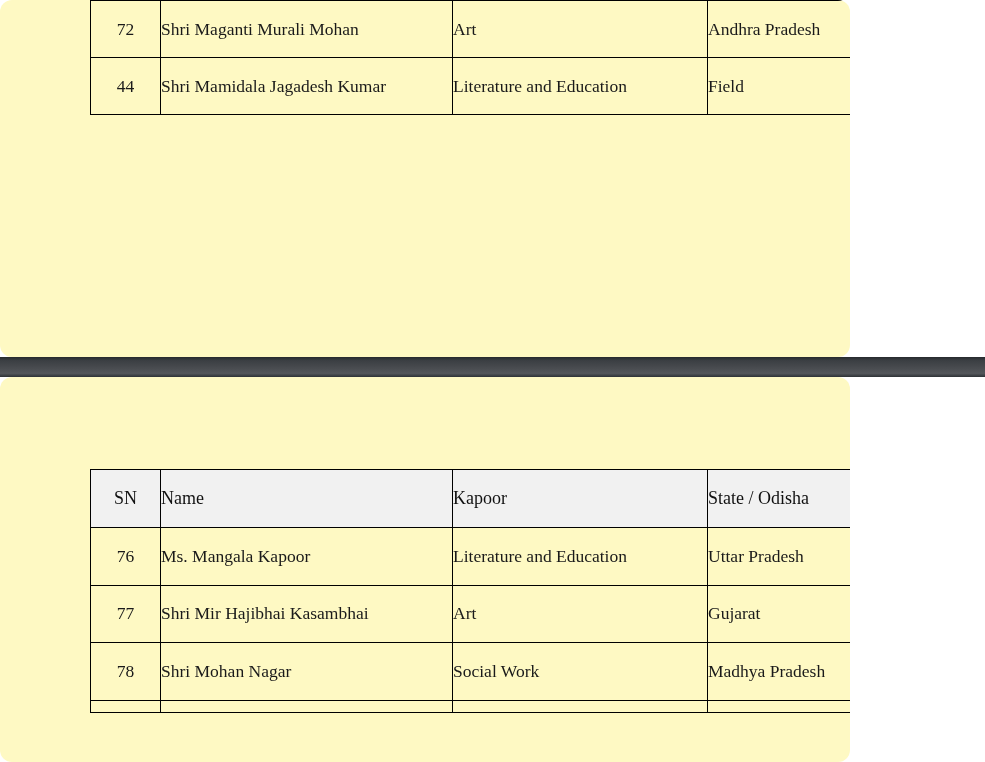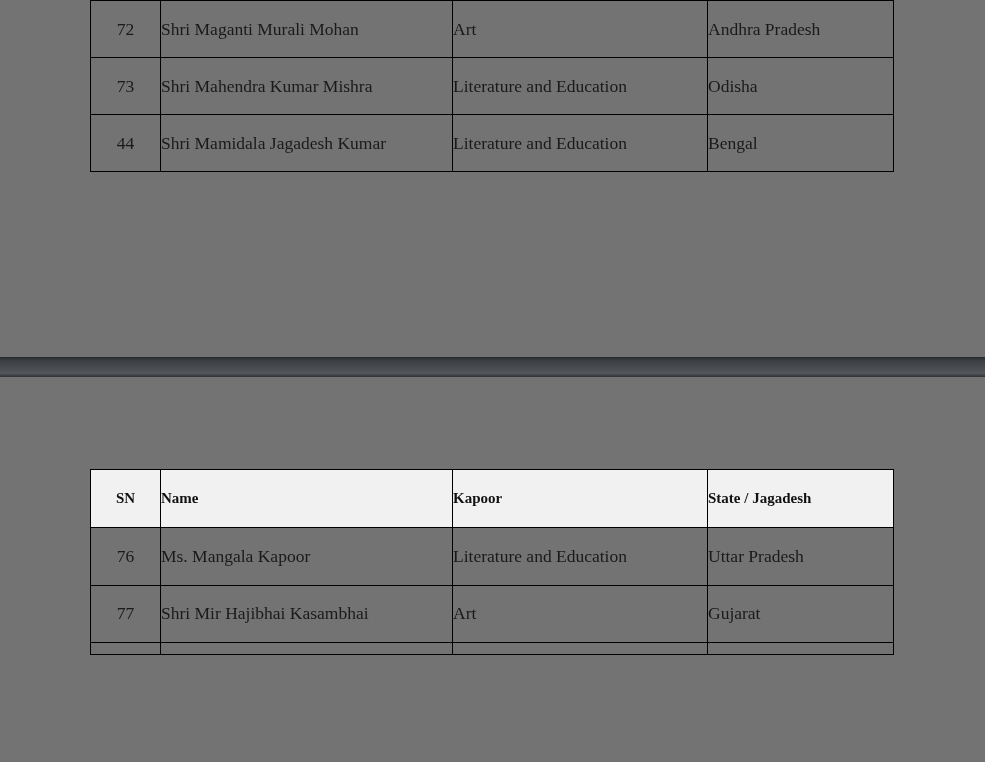--- a/index.html
+++ b/index.html
@@ -13,23 +13,24 @@
   }
   .viewer {
     position: relative;
     width: 985px;
     height: 762px;
     background: #ffffff;
   }
   .page {
     position: absolute;
     left: 0;
-    width: 985px;
-    background: #737373;
+    width: 850px;
+    background: #fef9c3;
     overflow: hidden;
+    border-radius: 12px;
   }
   .page-upper { top: 0; height: 357px; }
   .page-lower { top: 377px; height: 385px; }
   .page-gap {
     position: absolute;
     left: 0;
     top: 357px;
     width: 985px;
     height: 20px;
     background: linear-gradient(180deg,
@@ -65,22 +66,22 @@
     padding-left: 6px;
   }
   th.c-sn { text-align: center; }
   tr.data-row { height: 57px; }
   tr.data-row-l { height: 57.5px; }
   tr.header-row {
     height: 58px;
     background: #f1f1f1;
   }
   tr.header-row th {
-    font-weight: bold;
-    font-size: 15px;
+    font-weight: normal;
+    font-size: 18px;
     color: #111111;
   }
   tr.sliver-top { height: 54px; }
   tr.sliver-bottom { height: 12px; }
 </style>
 </head>
 <body>
 
 <div class="viewer">
 
@@ -99,63 +100,63 @@
         <td class="c-field"></td>
         <td class="c-state"></td>
       </tr>
       <tr class="data-row">
         <td class="c-sn">72</td>
         <td class="c-name">Shri Maganti Murali Mohan</td>
         <td class="c-field">Art</td>
         <td class="c-state">Andhra Pradesh</td>
       </tr>
       <tr class="data-row">
-        <td class="c-sn">73</td>
-        <td class="c-name">Shri Mahendra Kumar Mishra</td>
-        <td class="c-field">Literature and Education</td>
-        <td class="c-state">Odisha</td>
-      </tr>
-      <tr class="data-row">
         <td class="c-sn">44</td>
         <td class="c-name">Shri Mamidala Jagadesh Kumar</td>
         <td class="c-field">Literature and Education</td>
-        <td class="c-state">Bengal</td>
+        <td class="c-state">Field</td>
       </tr>
     </tbody>
       </table>
   </div>
 
   <div class="page-gap"></div>
 
   <div class="page page-lower">
     <table class="awards tbl-lower">
       <colgroup>
         <col style="width:70px">
           <col style="width:292px">
           <col style="width:255px">
           <col style="width:186px">
       </colgroup>
       <tbody>
           <tr class="header-row">
         <th class="c-sn">SN</th>
         <th class="c-name">Name</th>
         <th class="c-field">Kapoor</th>
-        <th class="c-state">State / Jagadesh</th>
+        <th class="c-state">State / Odisha</th>
       </tr>
       <tr class="data-row-l">
         <td class="c-sn">76</td>
         <td class="c-name">Ms. Mangala Kapoor</td>
         <td class="c-field">Literature and Education</td>
         <td class="c-state">Uttar Pradesh</td>
       </tr>
       <tr class="data-row-l">
         <td class="c-sn">77</td>
         <td class="c-name">Shri Mir Hajibhai Kasambhai</td>
         <td class="c-field">Art</td>
         <td class="c-state">Gujarat</td>
+      </tr>
+      <tr class="data-row-l">
+        <td class="c-sn">78</td>
+        <td class="c-name">Shri Mohan Nagar</td>
+        <td class="c-field">Social Work</td>
+        <td class="c-state">Madhya Pradesh</td>
       </tr>
       <tr class="sliver-bottom">
         <td class="c-sn"></td>
         <td class="c-name"></td>
         <td class="c-field"></td>
         <td class="c-state"></td>
       </tr>
     </tbody>
       </table>
   </div>

